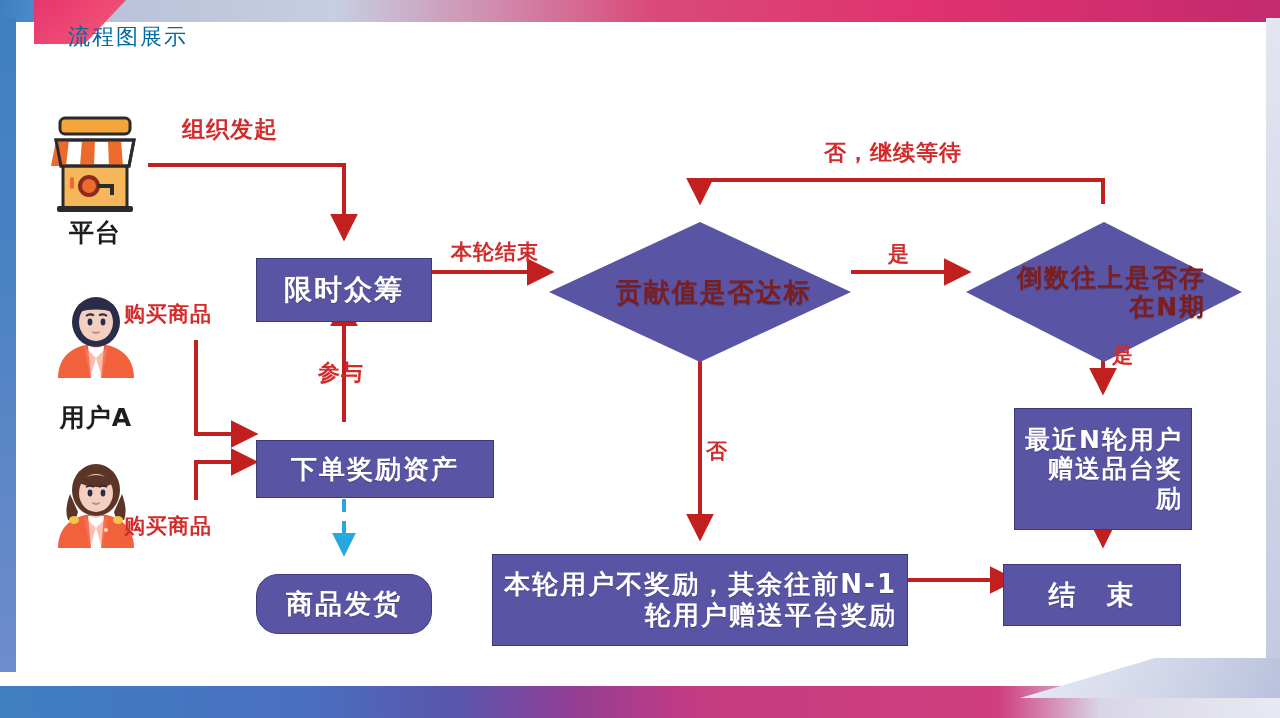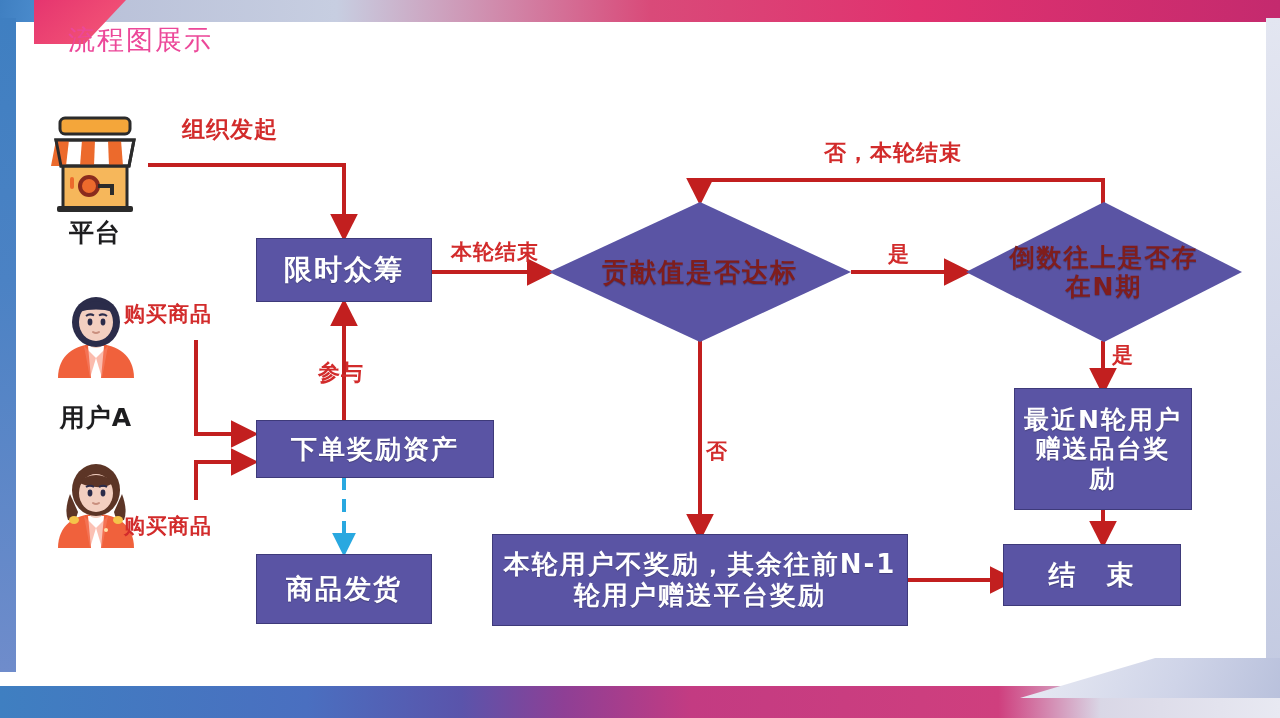--- a/index.html
+++ b/index.html
@@ -45,39 +45,40 @@
     background:linear-gradient(180deg,#e3e6f1 0%,#d2d7e9 50%,#c3cae1 100%);
   }
   .canvas-card{
     position:absolute;top:22px;left:16px;right:14px;bottom:50px;
     background:#ffffff;
   }
 
   
   .page-title{
     position:absolute;left:68px;top:22px;
-    font-size:27px;color:#ec4899;letter-spacing:2px;
+    font-size:22px;color:#0369a1;letter-spacing:2px;
     font-family:"DejaVu Sans","Liberation Sans",sans-serif;
     white-space:nowrap;
   }
 
   
   .actor-label{
     position:absolute;font-size:25px;font-weight:700;color:#1d1d1f;
     letter-spacing:1px;white-space:nowrap;text-align:center;
   }
 
   
   .node{
     position:absolute;box-sizing:border-box;
     background:#5a54a4;border:1px solid #3e3a7a;
     display:flex;align-items:center;justify-content:center;
     color:#ffffff;font-weight:700;letter-spacing:2px;
-    text-align:center;line-height:1.18;
+    text-align:right;line-height:1.18;
     text-shadow:0 1px 1px rgba(0,0,0,.25);
+    margin-top:20px;
   }
   .node.diamond{
     background:transparent;border:none;
   }
   .diamond-shape{
     position:absolute;inset:0;
     background:#5a54a4;
     clip-path:polygon(50% 0,100% 50%,50% 100%,0 50%);
   }
   .diamond-text{
@@ -201,21 +202,21 @@
     <ellipse cx="59" cy="45" rx="2.4" ry="3.4" fill="#2b2c4a"></ellipse>
     <path d="M42,39 q4,-2.5 8,0" stroke="#2b2c4a" stroke-width="2" fill="none"></path>
     <path d="M55,39 q4,-2.5 8,0" stroke="#2b2c4a" stroke-width="2" fill="none"></path>
     <path d="M49,55 q3,2 6,0" stroke="#c98f7e" stroke-width="2" fill="none" stroke-linecap="round"></path>
   </svg>
 
   <div class="node" style="left:256px;top:238px;width:176px;height:64px;font-size:28px;">限时众筹</div>
 
   <div class="node" style="left:256px;top:420px;width:238px;height:58px;font-size:26px;">下单奖励资产</div>
 
-  <div class="node" style="left:256px;top:554px;width:176px;height:70px;font-size:27px;">商品发货</div>
+  <div class="node" style="left:256px;top:554px;width:176px;height:60px;font-size:27px;border-radius:22px;">商品发货</div>
 
   <div class="node diamond" style="left:549px;top:202px;width:302px;height:140px;">
     <div class="diamond-shape"></div>
     <div class="diamond-text" style="font-size:26px;">贡献值是否达标</div>
   </div>
 
   <div class="node diamond" style="left:966px;top:202px;width:276px;height:140px;">
     <div class="diamond-shape"></div>
     <div class="diamond-text" style="font-size:25px;">倒数往上是否存在N期</div>
   </div>
@@ -235,15 +236,15 @@
   <div class="edge-label" style="left:318px;top:358px;font-size:22px;">参与</div>
 
   <div class="edge-label" style="left:440px;top:238px;font-size:21px;margin-left:11px;">本轮结束</div>
 
   <div class="edge-label" style="left:888px;top:240px;font-size:21px;">是</div>
 
   <div class="edge-label" style="left:1112px;top:341px;font-size:21px;">是</div>
 
   <div class="edge-label" style="left:706px;top:437px;font-size:21px;">否</div>
 
-  <div class="edge-label" style="left:824px;top:138px;font-size:22px;">否，本轮结束</div>
+  <div class="edge-label" style="left:824px;top:138px;font-size:22px;">否，继续等待</div>
 
 </div>
 
 </body></html>

